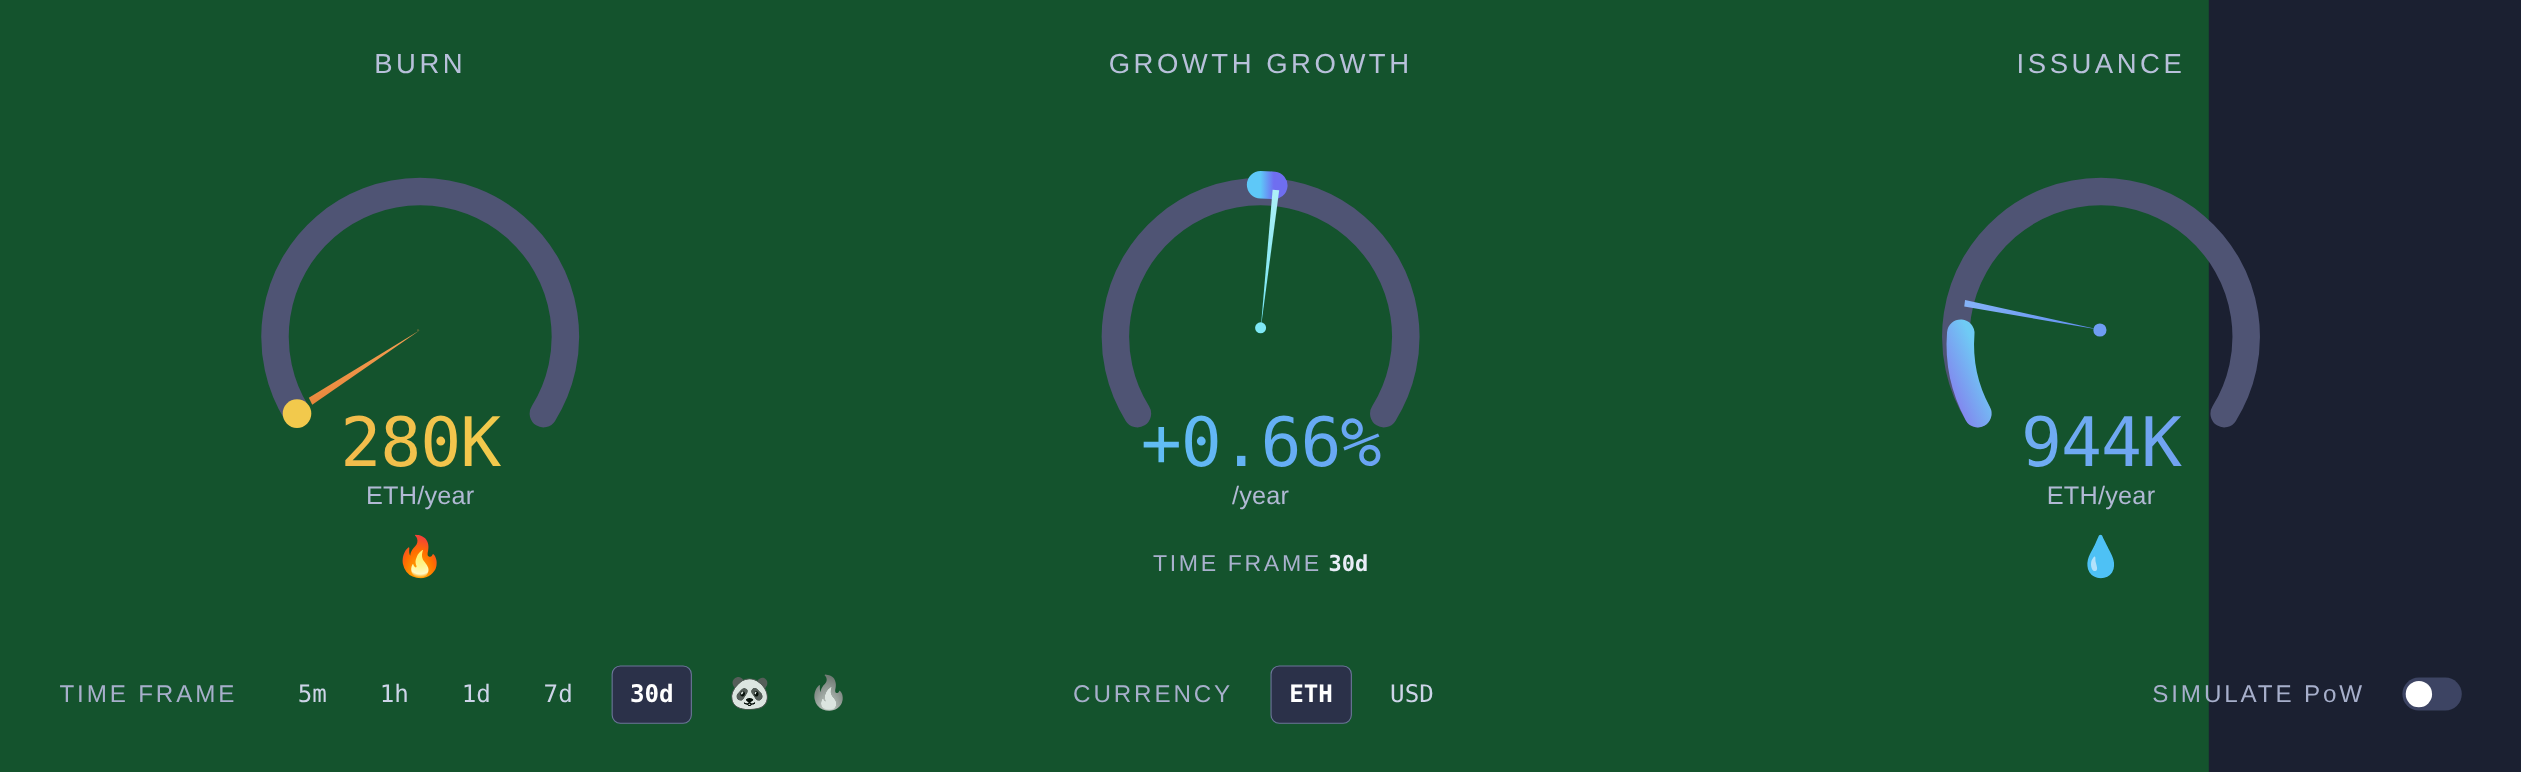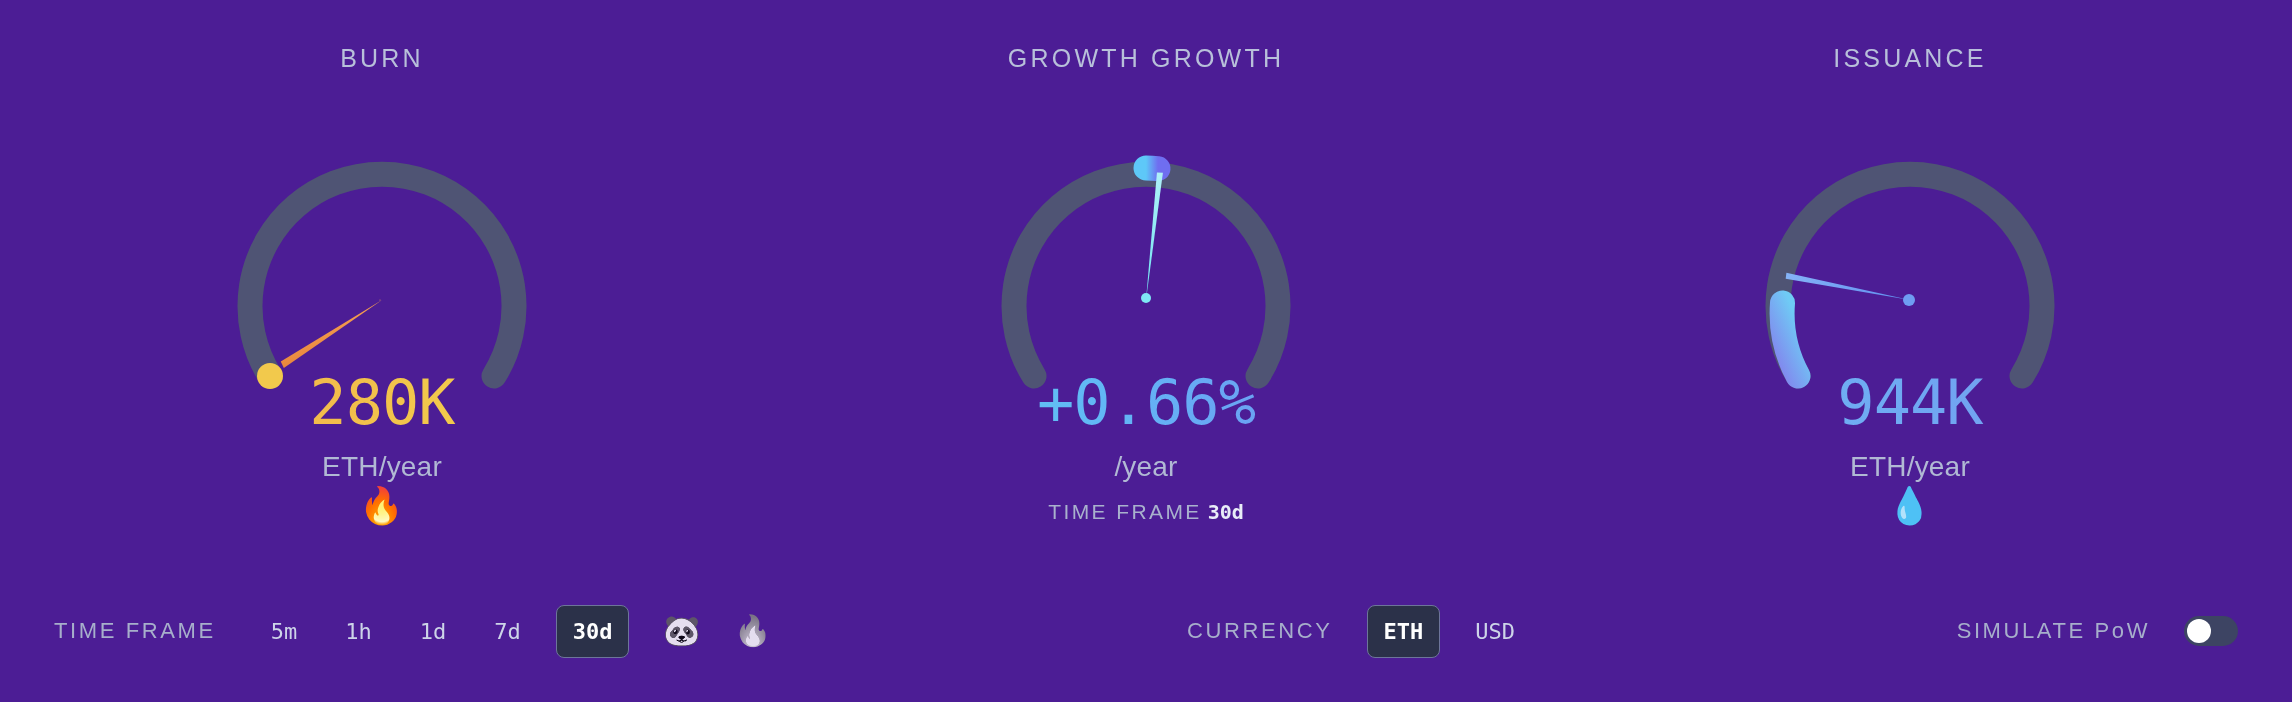--- a/index.html
+++ b/index.html
@@ -13,23 +13,23 @@
   body {
     background: #1b2031;
     font-family: "Liberation Sans", sans-serif;
     color: #b5bddb;
     position: relative;
   }
 
   #stage {
     position: absolute;
     left: 0; top: 0;
-    width: 2292px;
+    width: 2008px;
     height: 702px;
-    background: #4c1d95;
+    background: #14532d;
     padding-left: 12px;
   }
 
   
   .panel {
     position: absolute;
     top: 0;
     height: 560px;
     width: 764px;
   }
@@ -87,22 +87,22 @@
     background-clip: text;
     color: transparent;
   }
   .big-value.issuance-v {
     background: linear-gradient(90deg, #71bdf5 0%, #6fa9f2 50%, #7f86ee 100%);
     -webkit-background-clip: text;
     background-clip: text;
     color: transparent;
   }
   .unit-label {
-    margin-top: 16px;
-    font-size: 28px;
+    margin-top: 2px;
+    font-size: 23px;
     color: #b1b9d4;
     letter-spacing: 0.2px;
   }
 
   
   .under-glyph {
     position: absolute;
     left: 0; right: 0;
     top: 488px;
     text-align: center;
@@ -134,21 +134,21 @@
 
   
   .controls {
     position: absolute;
     bottom: 0;
     height: 142px;
     display: flex;
     align-items: center;
   }
   .controls.burn-ctl     { left: 0px;    width: 764px; padding-left: 54px; }
-  .controls.supply-ctl   { left: 764px;  width: 764px; justify-content: flex-end; }
+  .controls.supply-ctl   { left: 764px;  width: 764px; justify-content: center; }
   .controls.issuance-ctl { left: 1528px; width: 764px; justify-content: flex-end; padding-right: 54px; }
 
   .ctl-label {
     font-size: 22px;
     letter-spacing: 2.6px;
     color: #a7afcb;
     white-space: nowrap;
   }
 
   .seg-opt {

